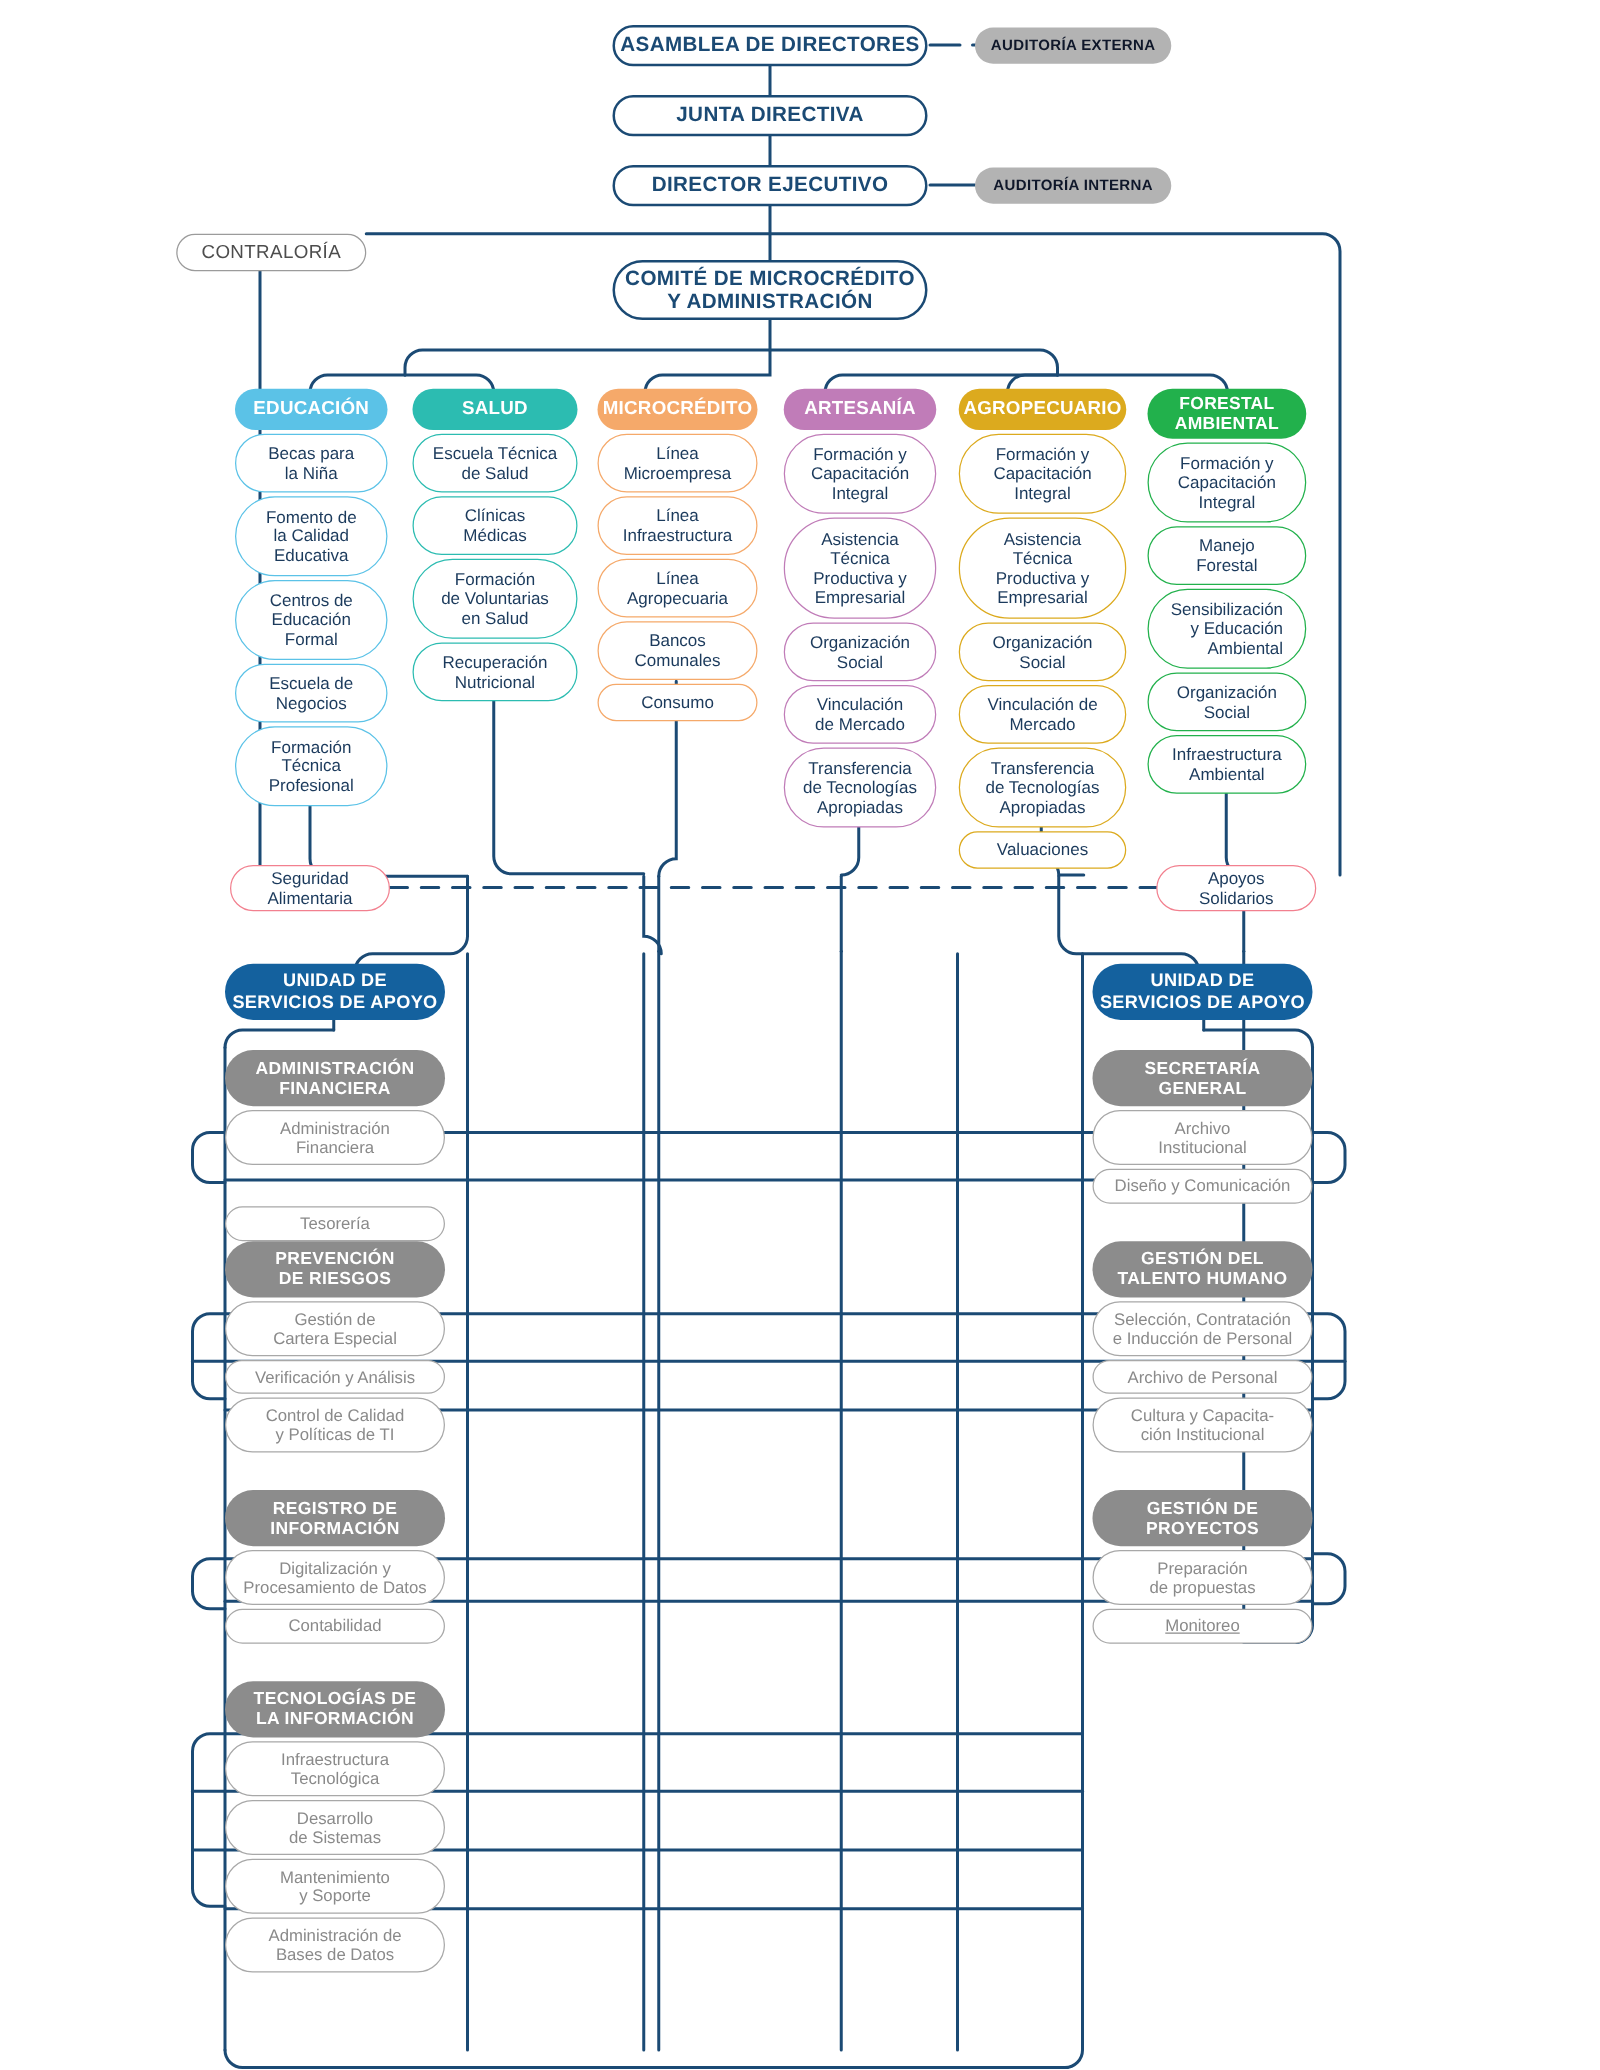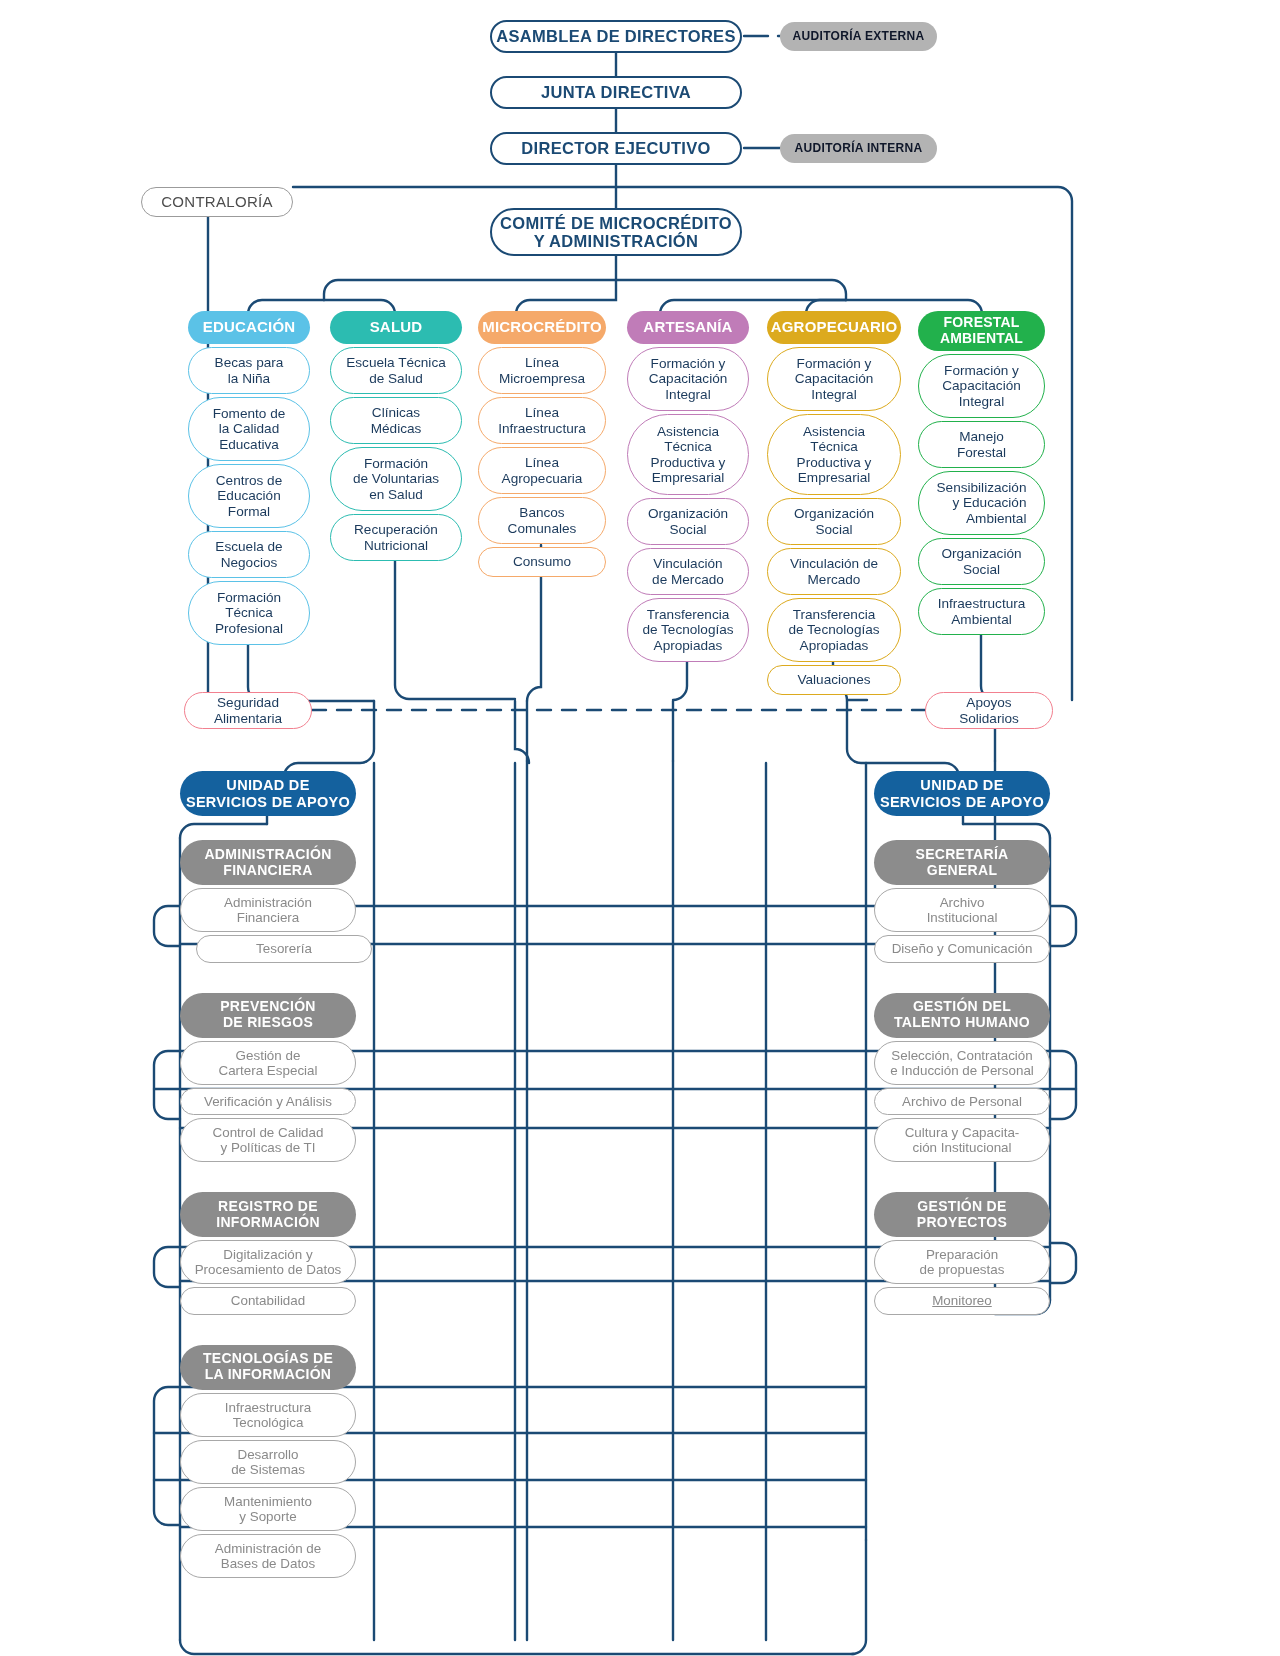--- a/index.html
+++ b/index.html
@@ -264,21 +264,21 @@
   <div class="node pink" style="left:925px;top:692px;width:128px;height:37px;white-space:pre-line;">Apoyos
 Solidarios</div>
 
   <div id="support-layer">
       <div class="node unit" style="left: 180px; top: 771px; width: 176px; height: 45px; white-space: pre-line;">UNIDAD DE
 SERVICIOS DE APOYO</div>
       <div class="node shead" style="left: 180px; top: 840px; width: 176px; height: 45px; white-space: pre-line;">ADMINISTRACIÓN
 FINANCIERA</div>
       <div class="node schild" style="left: 180px; top: 888px; width: 176px; height: 44px; white-space: pre-line;">Administración
 Financiera</div>
-      <div class="node schild" style="left: 180px; top: 935px; width: 176px; height: 27.5px; white-space: pre-line; margin-left: 16px;">Tesorería</div>
+      <div class="node schild" style="left: 180px; top: 965px; width: 176px; height: 27.5px; white-space: pre-line;">Tesorería</div>
       <div class="node shead" style="left: 180px; top: 992.5px; width: 176px; height: 45px; white-space: pre-line;">PREVENCIÓN
 DE RIESGOS</div>
       <div class="node schild" style="left: 180px; top: 1040.5px; width: 176px; height: 44px; white-space: pre-line;">Gestión de
 Cartera Especial</div>
       <div class="node schild" style="left: 180px; top: 1087.5px; width: 176px; height: 27.5px; white-space: pre-line;">Verificación y Análisis</div>
       <div class="node schild" style="left: 180px; top: 1118px; width: 176px; height: 44px; white-space: pre-line;">Control de Calidad
 y Políticas de TI</div>
       <div class="node shead" style="left: 180px; top: 1192px; width: 176px; height: 45px; white-space: pre-line;">REGISTRO DE
 INFORMACIÓN</div>
       <div class="node schild" style="left: 180px; top: 1240px; width: 176px; height: 44px; white-space: pre-line;">Digitalización y

